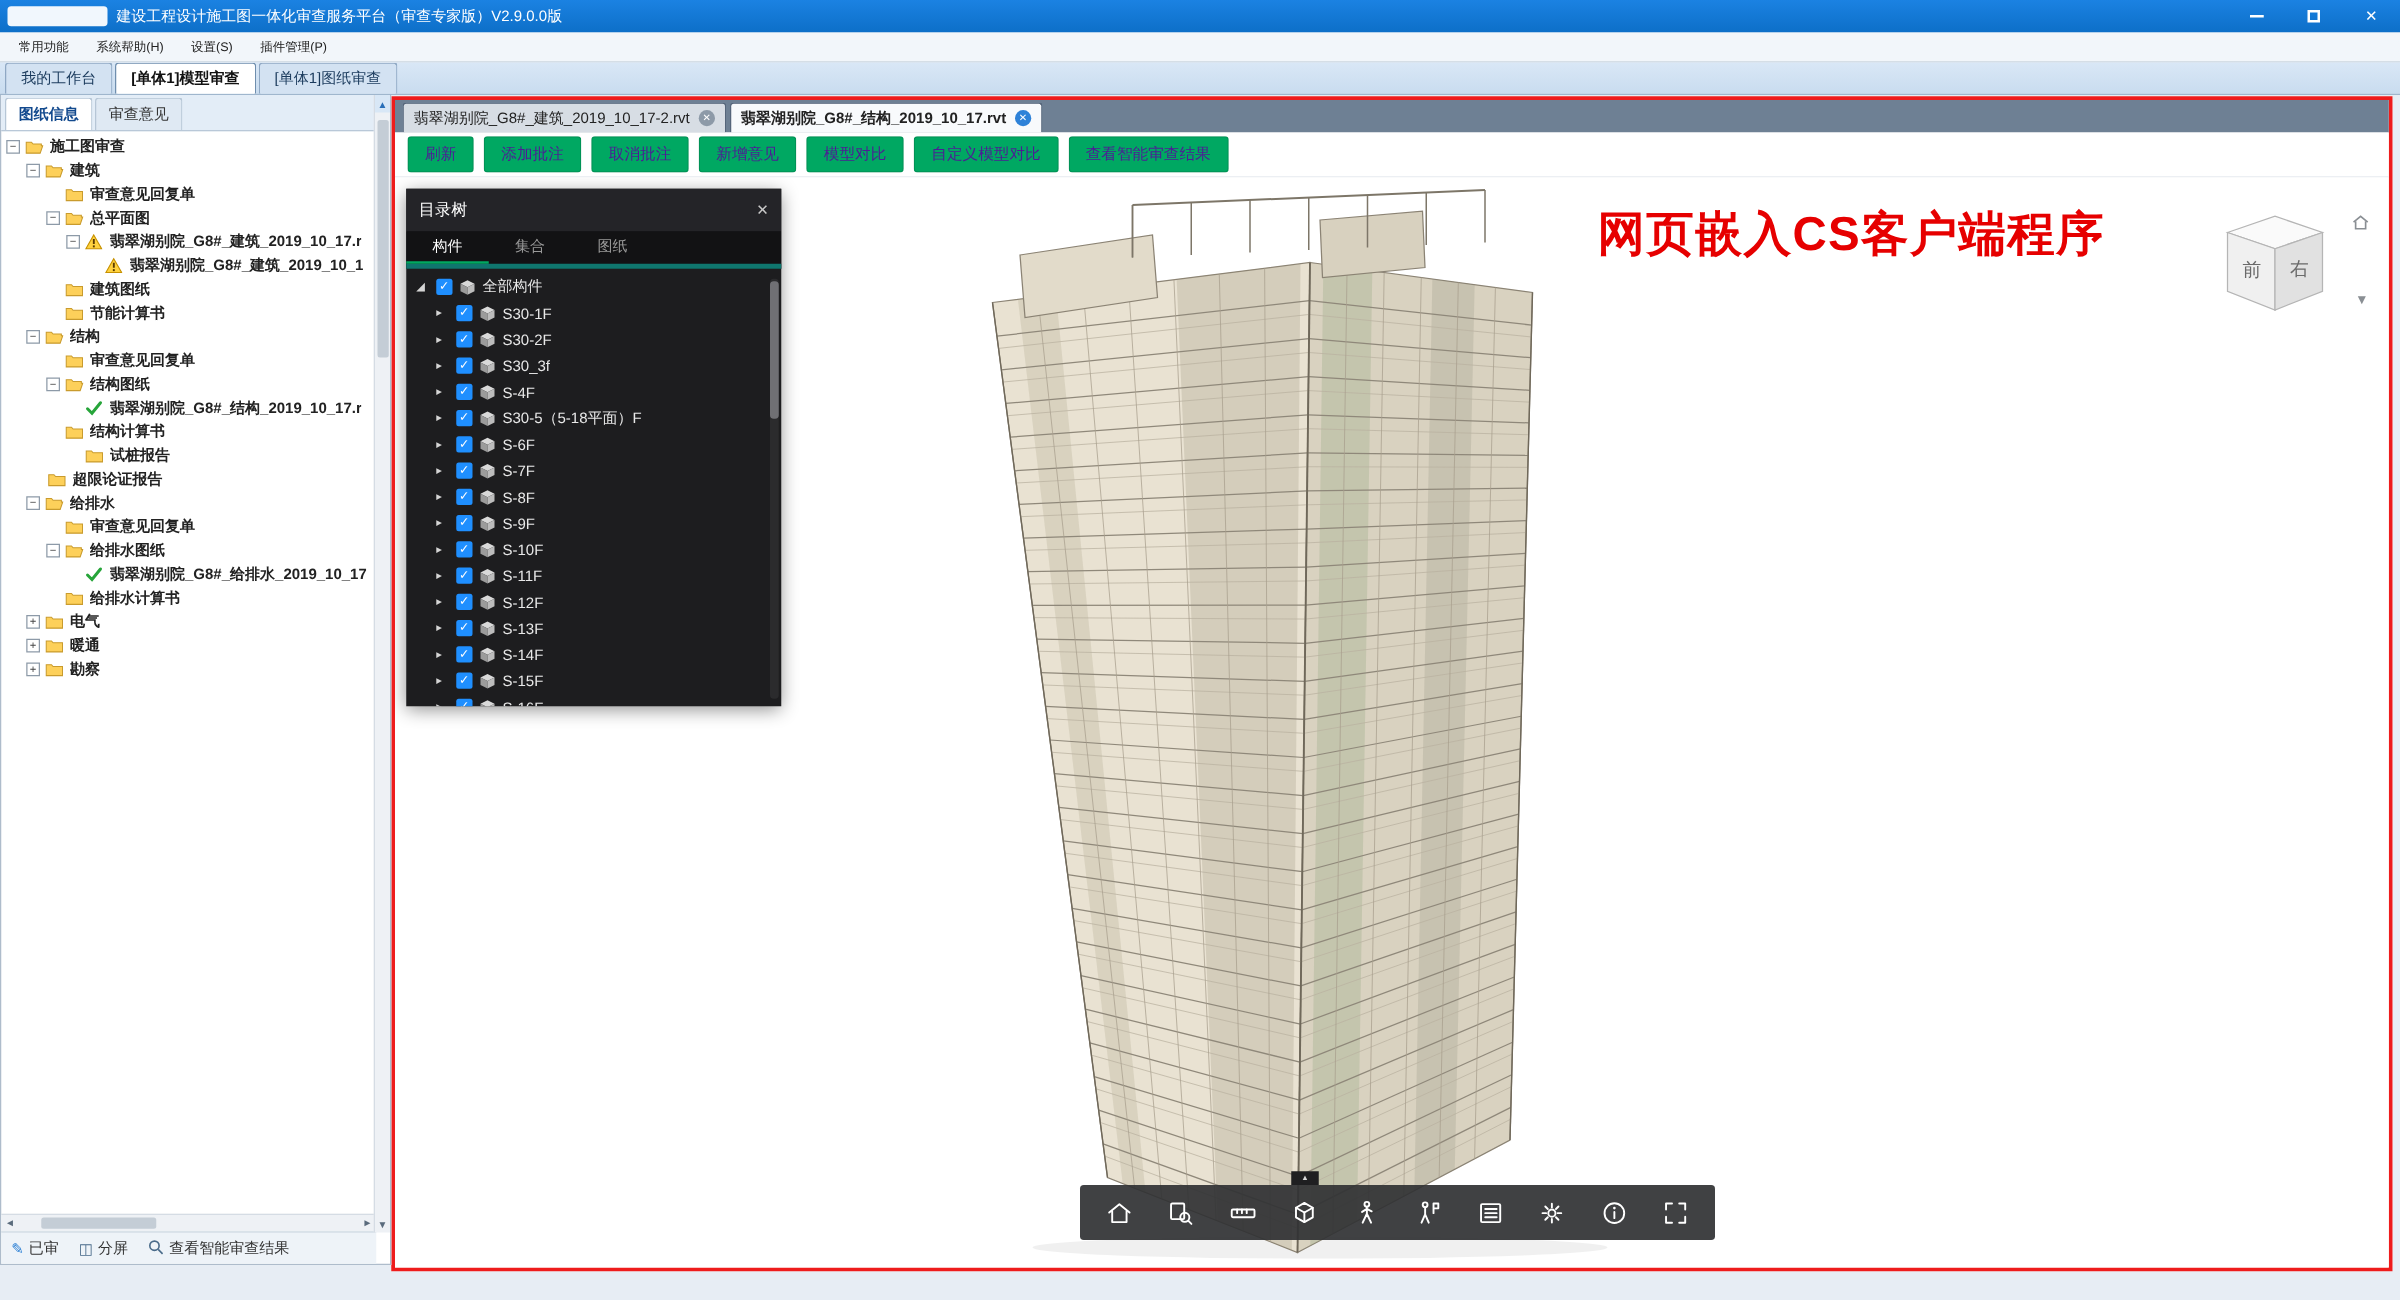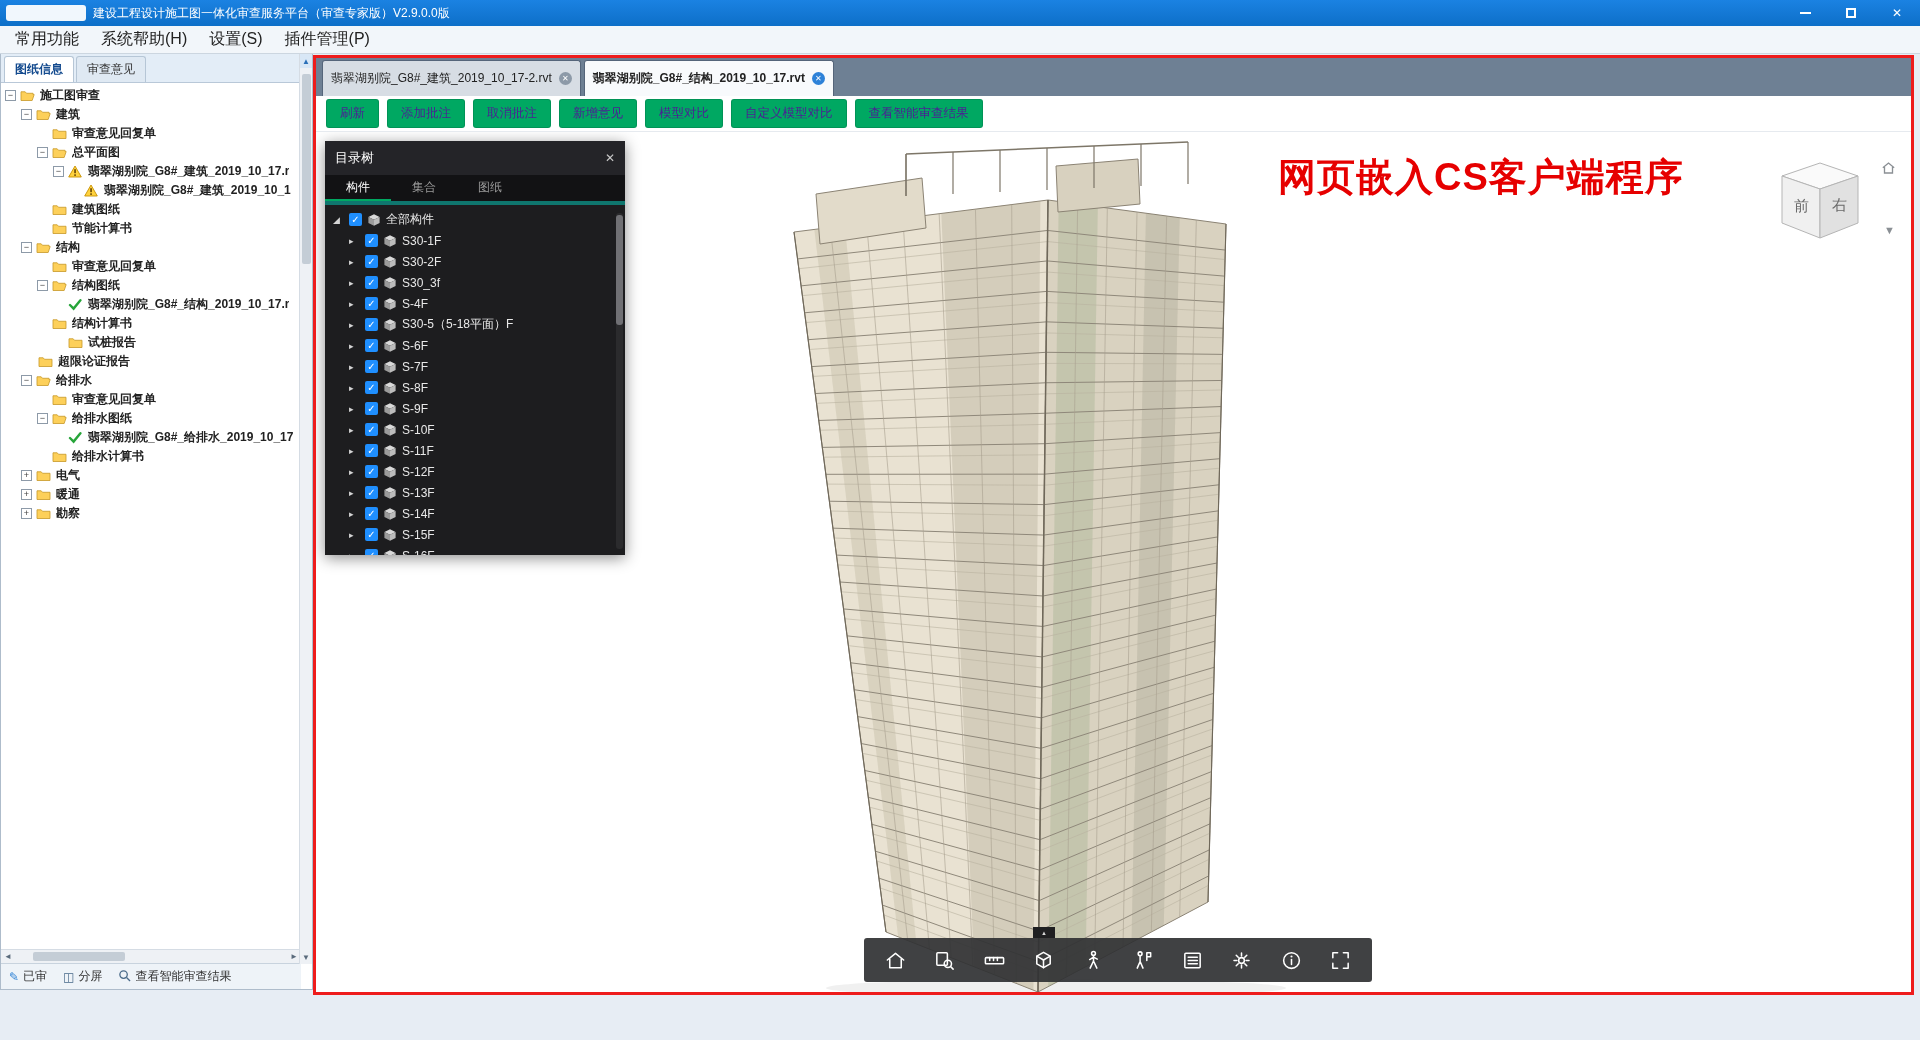--- a/index.html
+++ b/index.html
@@ -10,21 +10,21 @@
   .titlebar{flex:0 0 26px;background:linear-gradient(var(--titleblue,#1b82e2),#0d6fc8);color:#fff;display:flex;align-items:center;padding-left:6px;font-size:12px;}
   .logo-blur{width:80px;height:16px;background:rgba(255,255,255,.94);border-radius:3px;margin-right:7px;flex:0 0 auto;}
   .title-text{flex:1;white-space:nowrap;overflow:hidden;}
   .win-controls{display:flex;height:100%;}
   .win-btn{width:46px;display:flex;align-items:center;justify-content:center;color:#fff;font-size:12px;cursor:default;}
   .glyph-min{display:inline-block;width:11px;height:2px;background:#fff;}
   .glyph-max{display:inline-block;width:10px;height:10px;border:2px solid #fff;}
 
   
   .menubar{flex:0 0 24px;background:#f2f6fa;border-bottom:1px solid #ccd6e0;display:flex;align-items:center;padding-left:4px;}
-  .menu-item{font-size:16px;color:#222;padding:3px 11px;}
+  .menu-item{font-size:10px;color:#222;padding:3px 11px;}
 
   
   .maintabs{flex:0 0 24px;background:linear-gradient(#d9e7f6,#c9dcef);display:flex;align-items:flex-end;padding-left:4px;border-bottom:1px solid #9fb6cd;}
   .main-tab{font-size:12px;color:#1a3a5c;background:#d3e2f2;border:1px solid #8fa8c4;border-bottom:none;border-radius:3px 3px 0 0;padding:3px 12px 4px;margin-right:2px;white-space:nowrap;}
   .main-tab.active{background:#fff;color:#111;font-weight:bold;border-color:#6f8eae;}
 
   
   .body{flex:1;display:flex;align-items:flex-start;}
 
   
@@ -47,21 +47,21 @@
   .status-item{display:flex;align-items:center;gap:4px;font-size:12px;color:#333;}
   .vscroll{position:absolute;right:0;top:0;width:13px;height:910px;background:#eef1f5;border-left:1px solid #d5dce4;}
   .vs-arrow{height:14px;display:flex;align-items:center;justify-content:center;font-size:8px;color:#2a6fb8;background:#d8e7f6;}
   .vs-arrow.bottom{position:absolute;bottom:0;left:0;right:0;color:#5a6b7c;background:transparent;}
   .vs-thumb{position:absolute;left:2px;top:20px;width:9px;height:190px;background:#c4cdd6;border-radius:2px;}
 
   
   .main{flex:1;padding:1px 6px 0 0;}
   .red-box{height:940px;border:3px solid var(--red,#ee1c1c);background:#fff;display:flex;flex-direction:column;}
   .doc-tabs{flex:0 0 26px;background:#6e8094;display:flex;align-items:flex-end;gap:3px;padding:2px 2px 0 6px;}
-  .doc-tab{display:flex;align-items:center;gap:7px;height:36px;background:#d7dde4;color:#222;font-size:12px;padding:0 8px;border:1px solid #55657a;border-bottom:none;border-radius:3px 3px 0 0;white-space:nowrap;}
+  .doc-tab{display:flex;align-items:center;gap:7px;height:24px;background:#d7dde4;color:#222;font-size:12px;padding:0 8px;border:1px solid #55657a;border-bottom:none;border-radius:3px 3px 0 0;white-space:nowrap;}
   .doc-tab.active{background:#f8fafc;font-weight:bold;}
   .tab-close{width:13px;height:13px;border-radius:50%;background:#8d9aa8;color:#fff;font-size:8px;line-height:13px;text-align:center;font-weight:normal;}
   .doc-tab.active .tab-close{background:#2e82d8;}
 
   .viewer-toolbar{flex:0 0 36px;background:#fff;border-bottom:1px solid #e6eaef;display:flex;align-items:center;gap:8px;padding:0 10px;}
   .tb-btn{background:var(--accent,#00a862);color:#4c1d95;font-size:12.5px;padding:5px 13px;border:1px solid rgba(0,0,0,.12);border-radius:3px;white-space:nowrap;}
 
   .viewer{flex:1;position:relative;background:#fff;overflow:hidden;}
 
   
@@ -111,20 +111,25 @@
       </div>
   </div>
 
   <div class="menubar">
       <div class="menu-item">常用功能</div>
       <div class="menu-item">系统帮助(H)</div>
       <div class="menu-item">设置(S)</div>
       <div class="menu-item">插件管理(P)</div>
     </div>
 
+  <div class="maintabs">
+      <div class="main-tab">我的工作台</div>
+      <div class="main-tab active">[单体1]模型审查</div>
+      <div class="main-tab">[单体1]图纸审查</div>
+    </div>
 
   <div class="body">
 
     <div class="sidebar">
       <div class="side-inner">
         <div class="side-tabs">
             <div class="side-tab active">图纸信息</div>
             <div class="side-tab">审查意见</div>
           </div>
         <div class="tree">

